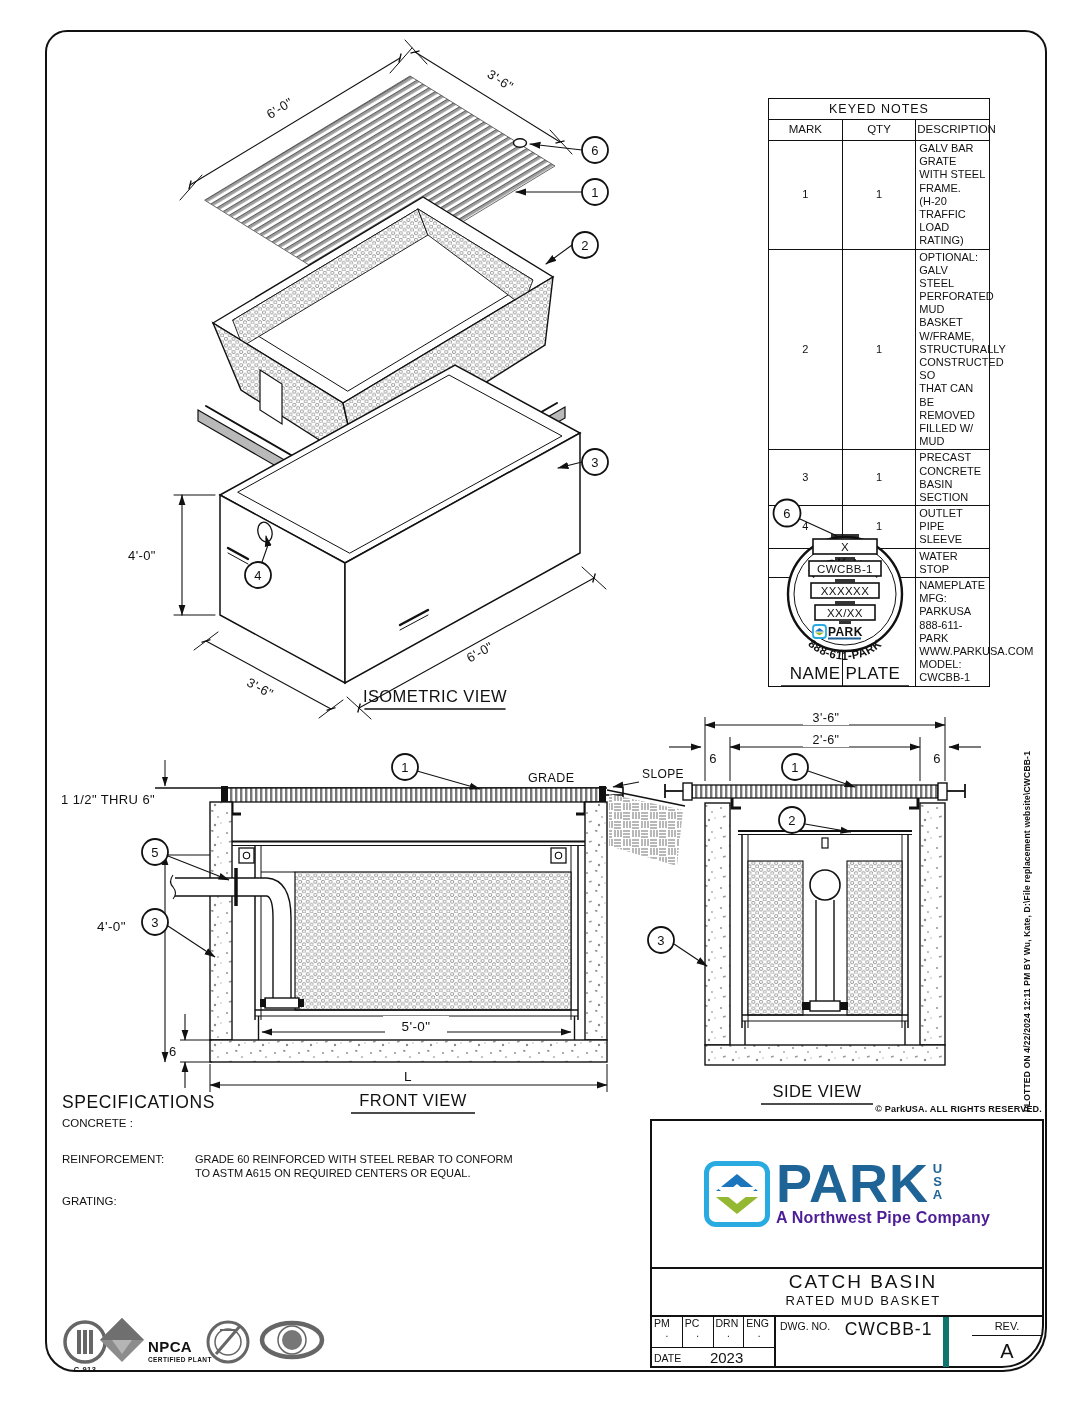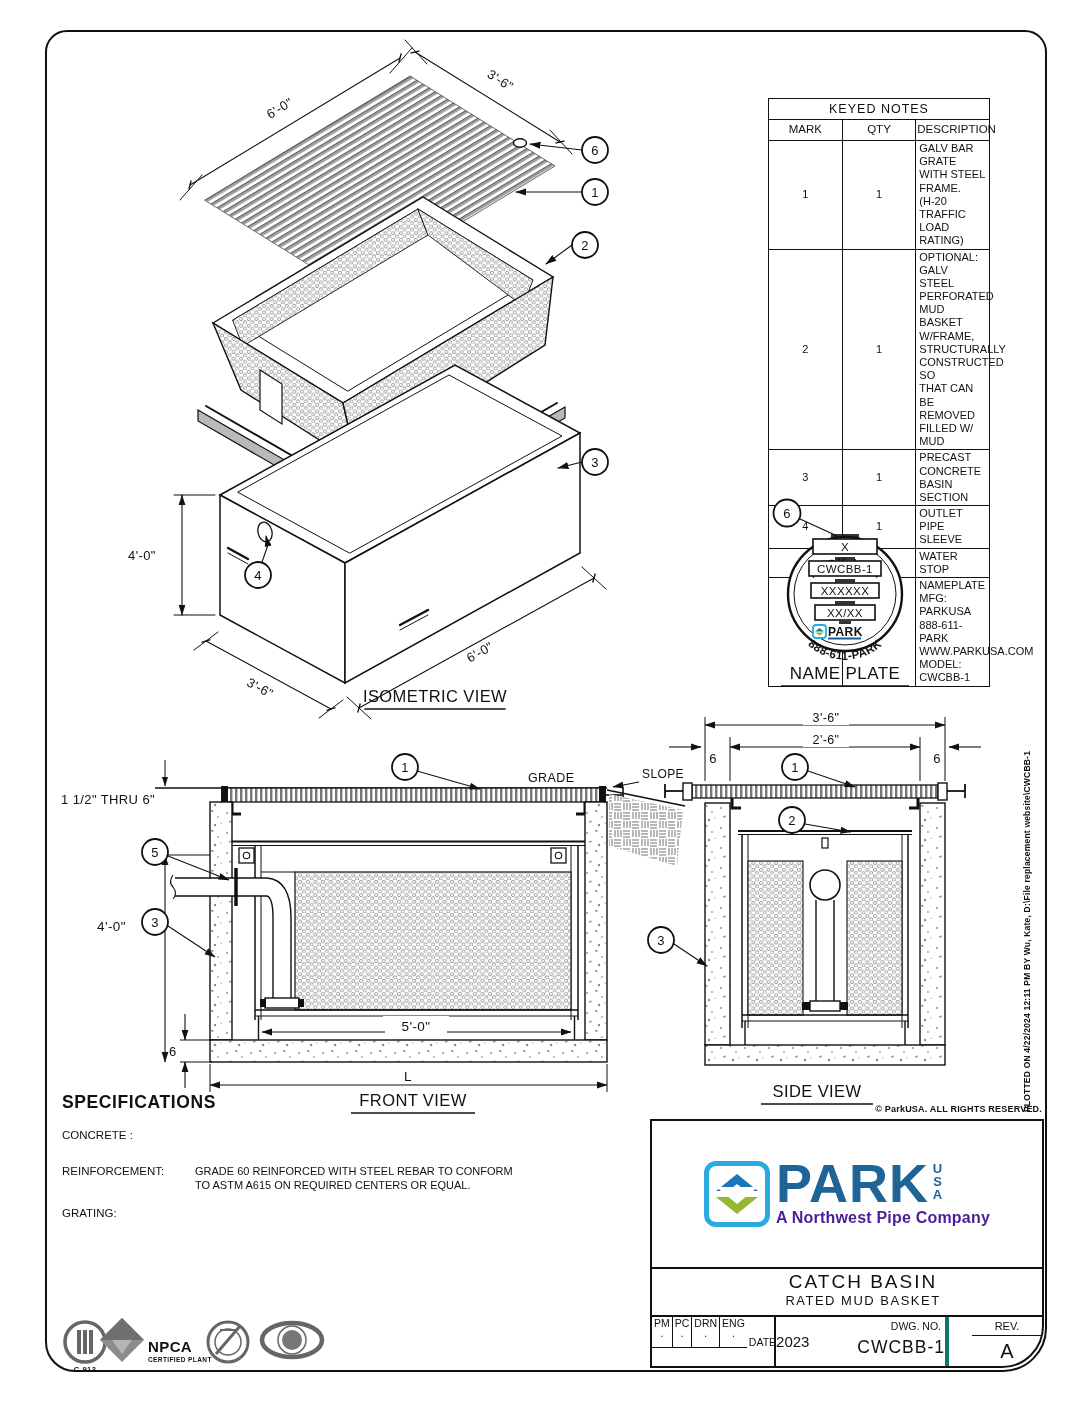--- a/index.html
+++ b/index.html
@@ -11,21 +11,21 @@
   svg text{fill:#111;font-family:"Liberation Sans", sans-serif;letter-spacing:.4px;}
   
   .keyed-notes{position:absolute;left:768px;top:98px;width:222px;border-collapse:collapse;table-layout:fixed;}
   .keyed-notes th,.keyed-notes td{border:1.5px solid #111;font-size:11px;line-height:1.2;padding:1px 3px;vertical-align:middle;font-weight:400;}
   .keyed-notes .tbl-title{font-size:12.5px;text-align:center;letter-spacing:1px;height:18px;padding:1px;border-radius:10px;}
   .keyed-notes .colhead{text-align:center;font-size:11.5px;height:18px;padding:1px;}
   .keyed-notes .mark,.keyed-notes .qty{text-align:center;}
   .keyed-notes .desc{white-space:pre-wrap;}
   
   .specs{position:absolute;left:62px;top:1092px;width:540px;}
-  .specs-title{font-size:17.5px;letter-spacing:.6px;margin:0 0 16px 0;font-weight:700;}
+  .specs-title{font-size:17.5px;letter-spacing:.6px;margin:0 0 4px 0;font-weight:400;}
   .spec-item{display:flex;margin-bottom:24px;}
   .spec-item.tight{margin-bottom:14px;}
   .spec-label{width:133px;flex:none;font-size:11.5px;}
   .spec-text{width:400px;font-size:11px;line-height:1.25;white-space:pre-wrap;}
   
   .title-block{position:absolute;left:650px;top:1119px;width:394px;height:249px;
     border:2.5px solid #111;border-radius:0 0 42px 0;background:#fff;box-sizing:border-box;
     display:flex;flex-direction:column;}
   .tb-logo{height:146px;flex:none;display:flex;align-items:center;justify-content:center;}
   .brand{display:flex;align-items:center;}
@@ -33,28 +33,28 @@
   .brand-icon .chev{position:absolute;left:7px;width:0;height:0;}
   .brand-text-col{display:flex;flex-direction:column;}
   .brand-row{display:flex;align-items:flex-start;}
   .brand-name{font-size:54px;font-weight:700;color:#1f6496;letter-spacing:1px;line-height:.85;}
   .brand-usa{writing-mode:vertical-lr;text-orientation:upright;font-size:13px;font-weight:700;color:#1f6496;letter-spacing:-2px;margin-left:2px;line-height:1;}
   .brand-tagline{font-size:16px;font-weight:700;color:#4c1d95;margin-top:2px;letter-spacing:.2px;}
   .tb-title{border-top:2px solid #111;flex:none;height:44px;text-align:center;padding-top:2px;padding-left:32px;}
   .tb-title .t1{font-size:19px;letter-spacing:2px;}
   .tb-title .t2{font-size:13px;letter-spacing:1.5px;}
   .tb-bottom{border-top:2px solid #111;flex:1;display:flex;}
-  .staff{width:122px;flex:none;border-right:2px solid #111;display:flex;}
+  .staff{width:122px;flex:none;border-right:2px solid #111;display:flex;flex-direction:column;}
   .staff-row{display:flex;flex:none;height:30px;border-bottom:1.5px solid #111;}
   .staff-cell{flex:1;border-right:1.5px solid #111;font-size:10.5px;padding:1px 2px;line-height:1;}
   .staff-cell:last-child{border-right:none;}
   .staff-cell .dot{display:block;text-align:center;font-size:10px;}
   .date-row{flex:1;display:flex;align-items:center;font-size:10.5px;padding:1px 2px;}
   .date-val{flex:1;text-align:center;font-size:15px;}
-  .dwg{flex:1;display:flex;flex-direction:column;border-right:4px solid #0f766e;align-items:flex-end;}
+  .dwg{flex:1;display:flex;flex-direction:row;border-right:6px solid #0f766e;}
   .dwg-label{font-size:10.5px;padding:3px 4px;}
   .dwg-val{flex:1;text-align:center;font-size:17.5px;letter-spacing:1px;padding-top:2px;}
   .rev{width:70px;flex:none;display:flex;flex-direction:column;margin-left:23px;}
   .rev-label{font-size:11px;text-align:center;border-bottom:1.5px solid #111;padding:3px 0;}
   .rev-val{flex:1;text-align:center;font-size:20px;padding-top:4px;}
   .copyright{position:absolute;left:700px;top:1104px;width:342px;text-align:right;font-size:9px;font-weight:700;letter-spacing:.2px;}
   .plot-stamp{position:absolute;left:1022px;top:1112px;width:360px;font-size:8.5px;font-weight:700;
     transform-origin:0 0;transform:rotate(-90deg);letter-spacing:.2px;white-space:nowrap;}
 </style>
 </head>

